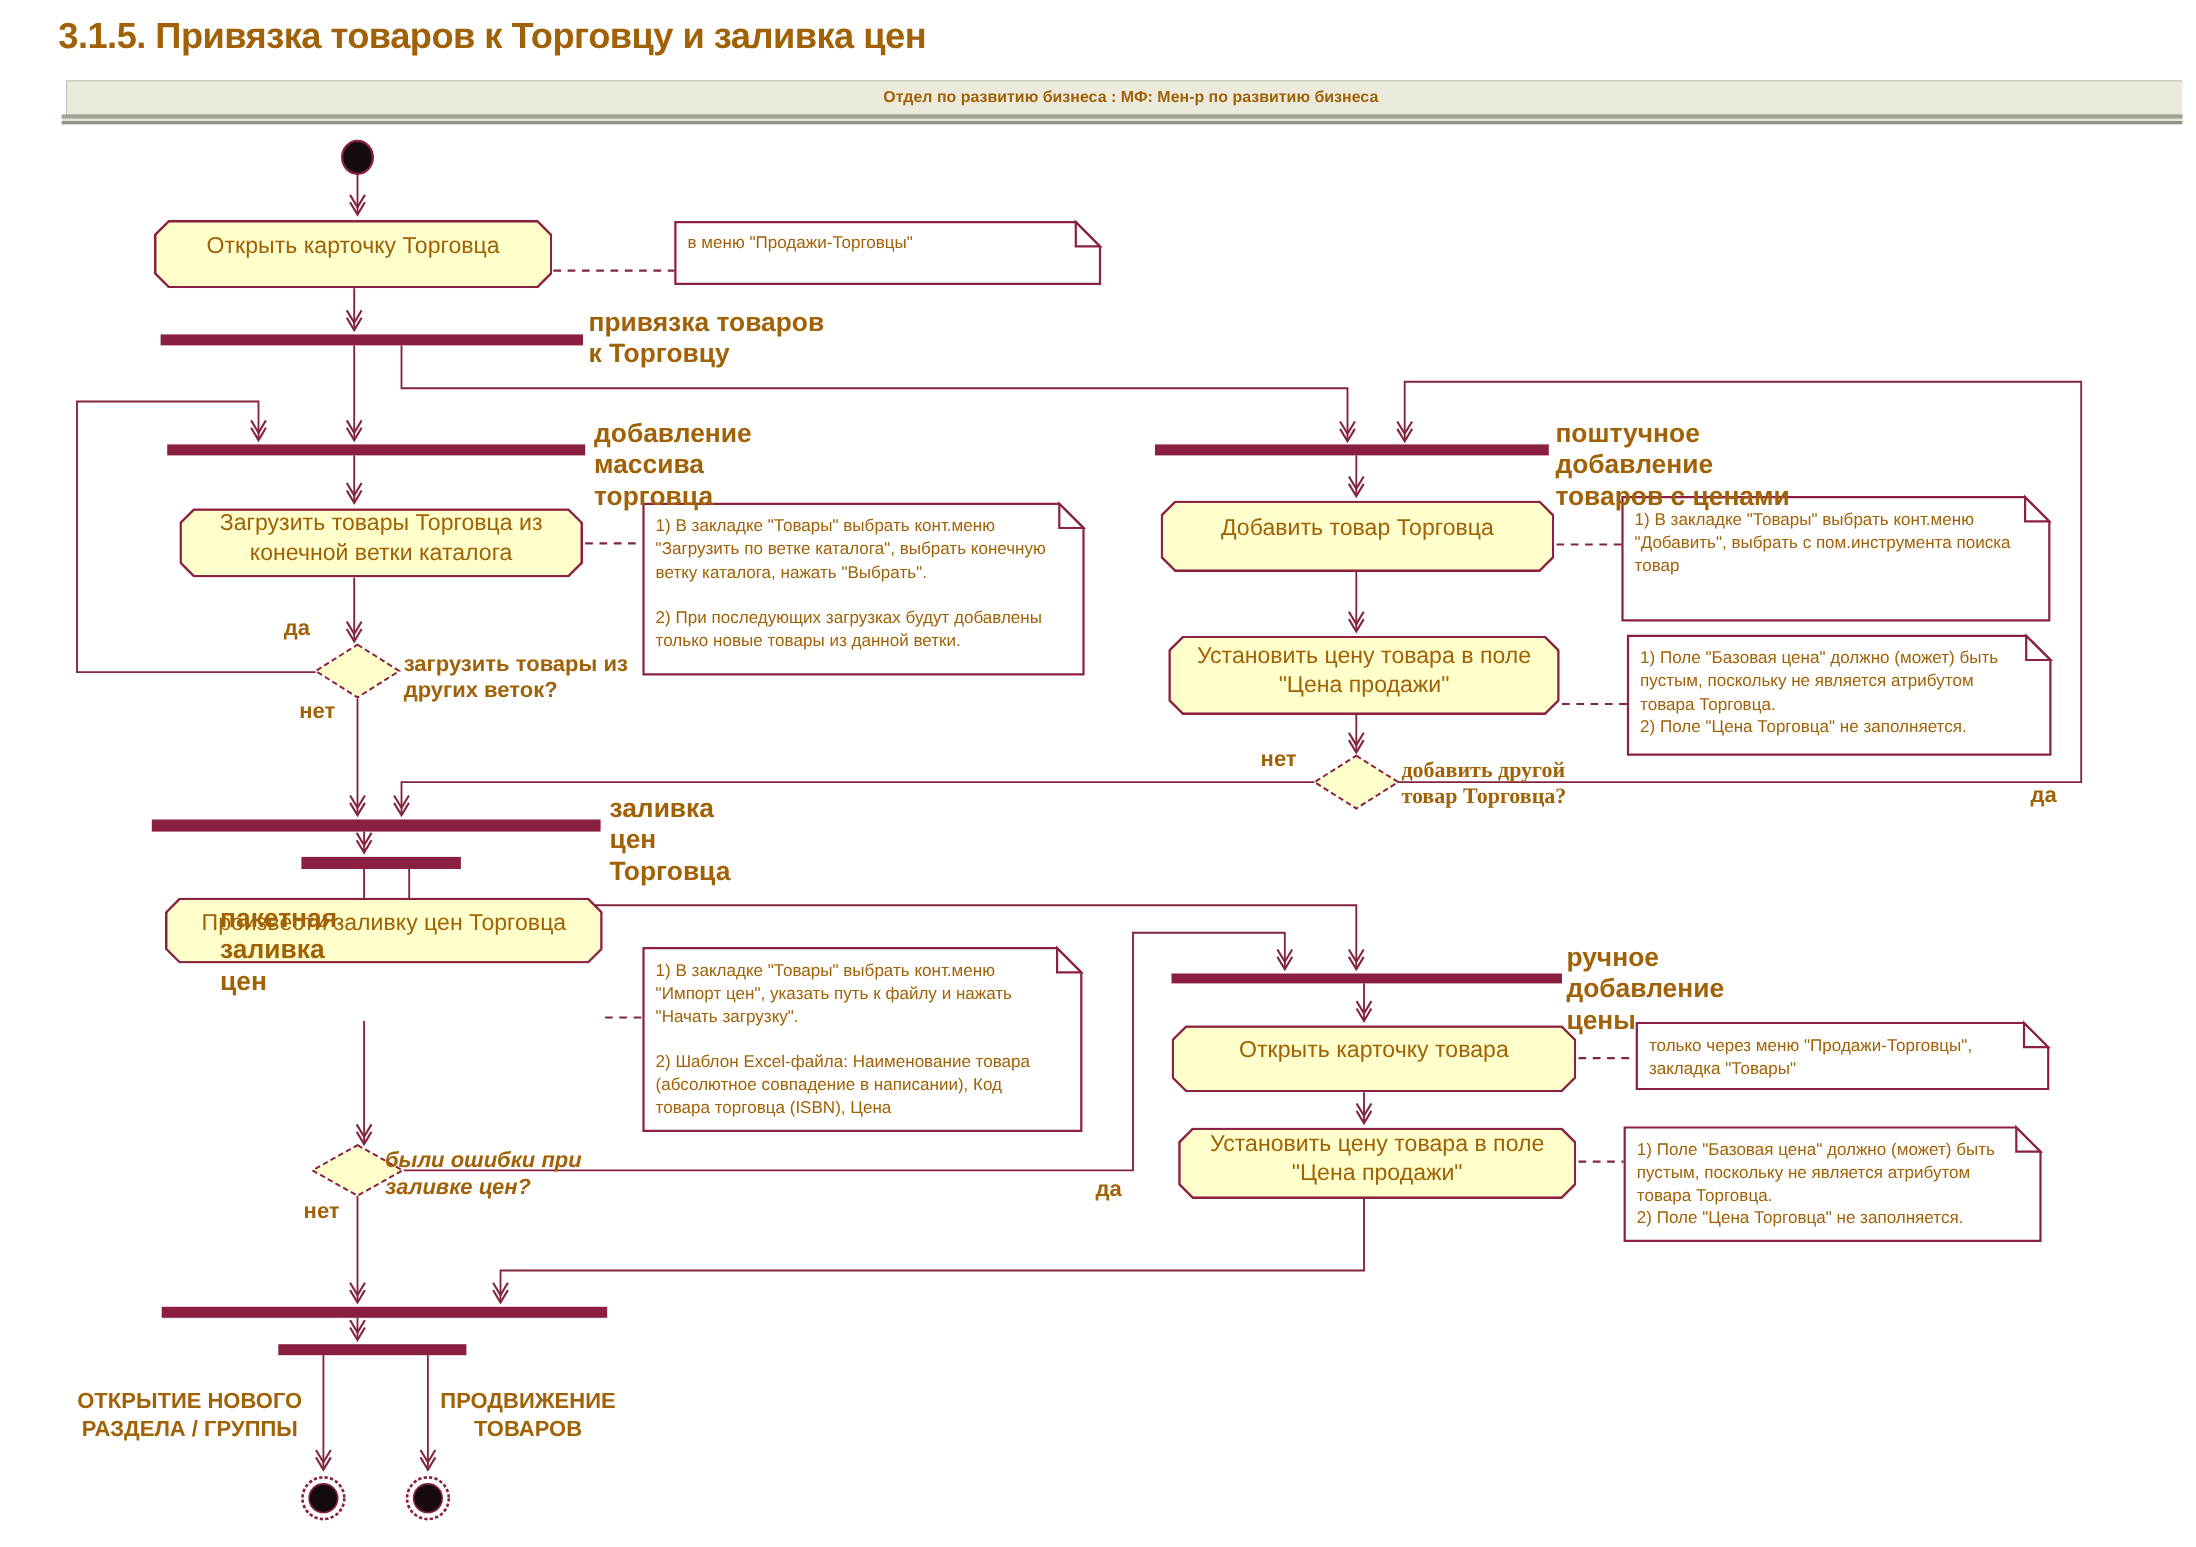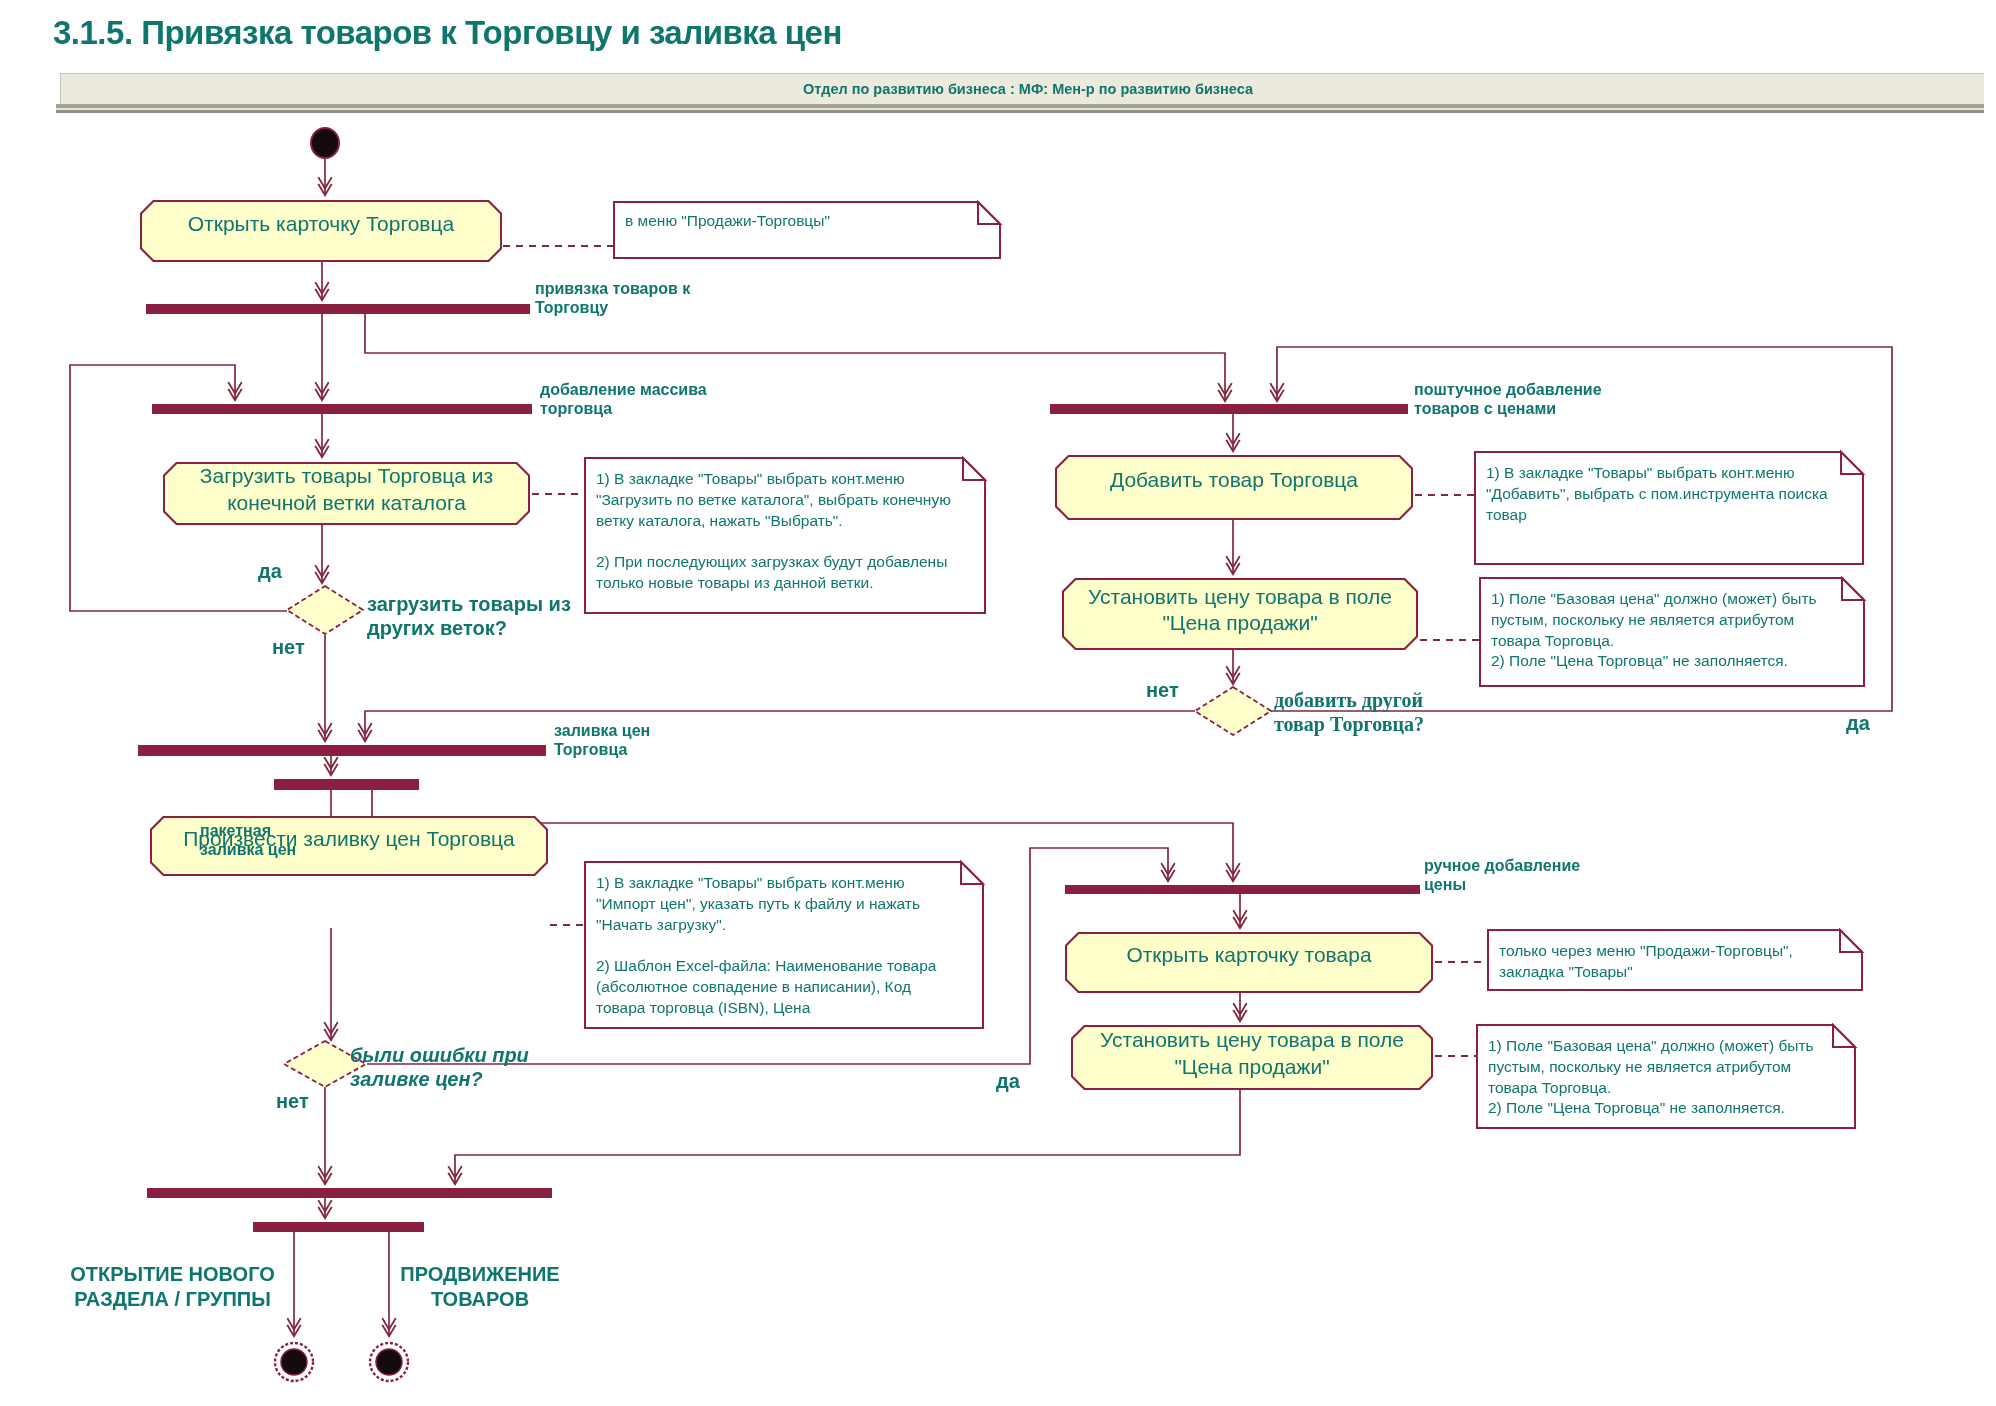--- a/index.html
+++ b/index.html
@@ -1,31 +1,31 @@
 <!DOCTYPE html>
 <html><head>
 <meta charset="utf-8">
 <style>
   html,body{margin:0;padding:0;background:#fff;}
   #stage{position:relative;width:1984px;height:1406px;background:#fff;overflow:hidden;
-         font-family:"Liberation Sans",sans-serif;color:#0f766e;}
+         font-family:"Liberation Sans",sans-serif;color:#a16207;}
   #diagram-svg{position:absolute;left:0;top:0;}
   .abs{position:absolute;}
   .title{font-size:33px;font-weight:bold;letter-spacing:-0.5px;white-space:nowrap;}
   .lane-header{background:#eceadd;border:1px solid #c6c4b4;display:flex;align-items:center;justify-content:center;
                font-size:14.5px;font-weight:bold;}
   .groove-a{background:#a3a296;} .groove-b{background:#e6e4d8;} .groove-c{background:#93928a;}
   .act{background:#8b2040;clip-path:polygon(13px 0,calc(100% - 13px) 0,100% 13px,100% calc(100% - 13px),calc(100% - 13px) 100%,13px 100%,0 calc(100% - 13px),0 13px);}
   .act-inner{position:absolute;inset:2px;background:#ffffcc;
      clip-path:polygon(12px 0,calc(100% - 12px) 0,100% 12px,100% calc(100% - 12px),calc(100% - 12px) 100%,12px 100%,0 calc(100% - 12px),0 12px);
      display:flex;align-items:center;justify-content:center;text-align:center;
      font-size:21px;line-height:1.25;padding:2px 14px 10px 14px;box-sizing:border-box;}
   .act-inner.one{padding-bottom:16px;}
   .note-text{font-size:15.5px;line-height:1.34;white-space:pre-line;padding:7px 26px 6px 11px;box-sizing:border-box;}
-  .flabel{font-weight:bold;font-size:16px;line-height:1.18;}
+  .flabel{font-weight:bold;font-size:24px;line-height:1.18;}
   .guard{font-weight:bold;font-size:20px;}
   .qlabel{font-weight:bold;font-size:20px;line-height:1.2;}
   .endlabel{font-weight:bold;font-size:20px;line-height:1.25;text-align:center;}
 </style>
 </head>
 <body>
 
 <div id="stage">
 
   <svg id="diagram-svg" width="1996" height="1406" viewBox="0 0 1996 1406">

